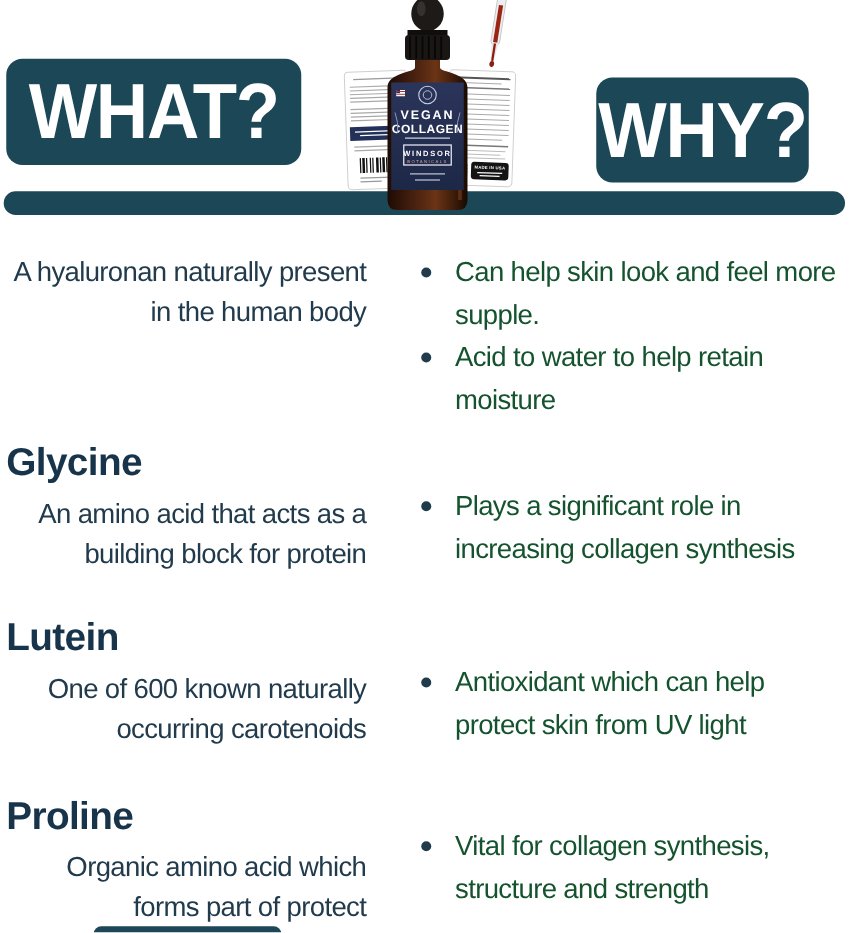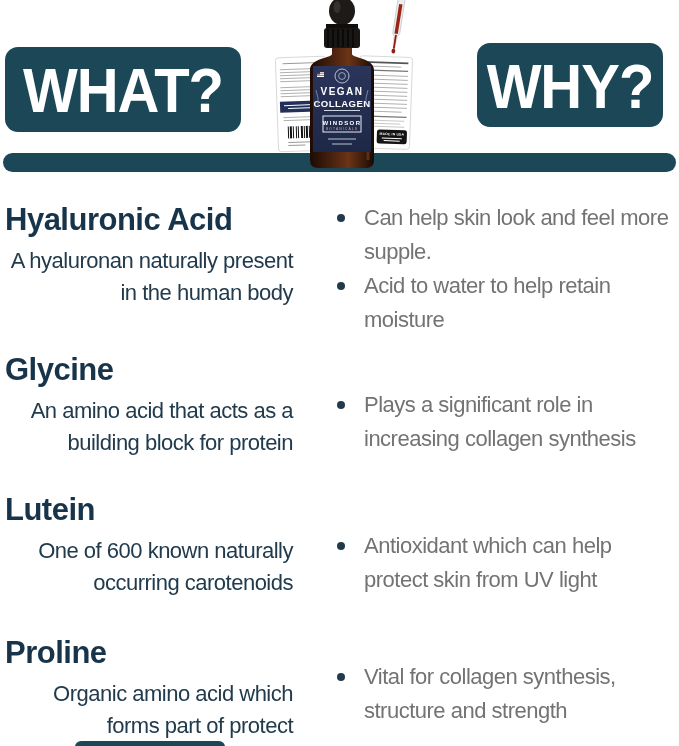--- a/index.html
+++ b/index.html
@@ -8,21 +8,21 @@
     position:relative; width:679px; height:746px; margin:0 auto;
     background:#ffffff; overflow:hidden;
     font-family:"Liberation Sans", sans-serif;
   }
   
   .banner {
     position:absolute; background:#1b4757; border-radius:13px;
     display:flex; align-items:center; justify-content:center;
   }
   .banner-what { left:5px; top:47px; width:236px; height:85px; }
-  .banner-why  { left:477px; top:43px; width:186px; height:84px;justify-content:center; }
+  .banner-why  { left:477px; top:62px; width:170px; height:84px;justify-content:center; }
   .banner span {
     color:#ffffff; font-weight:bold; font-size:58px; letter-spacing:-1px;
     transform:scaleY(1.08); display:inline-block;
   }
   
   .divider {
     position:absolute; left:3px; top:153px; width:673px; height:19px;
     background:#1b4757; border-radius:10px; z-index:1;
   }
   .product-wrap { position:absolute; left:262px; top:0; width:160px; height:176px; z-index:2; }
@@ -33,21 +33,21 @@
     color:#17344a; letter-spacing:-0.5px; margin-bottom:7px;
   }
   .ing p {
     font-size:22px; line-height:32px; color:#213b4d;
     letter-spacing:-0.5px; width:288px;text-align:right;
   }
   
   .benefits { position:absolute; left:333px; width:346px; list-style:none; }
   .benefits li {
     position:relative; padding-left:31px; font-size:22px; line-height:34px;
-    color:#737373; letter-spacing:-0.5px;
+    color:#14532d; letter-spacing:-0.5px;
   }
   .benefits li .dot {
     position:absolute; left:4px; top:13px; width:8px; height:8px;
     border-radius:50%; background:#213b4d;
   }
   .bottom-bar {
     position:absolute; left:75px; top:741px; width:150px; height:12px;
     background:#1b4757; border-radius:6px;
   }
 </style>
@@ -195,21 +195,20 @@
         <rect x="61" y="116" width="38" height="16" fill="none" stroke="#e8eaf2" stroke-width="1"></rect>
         <text x="80" y="124.5" text-anchor="middle" font-family="Liberation Sans, sans-serif" font-size="6" font-weight="bold" fill="#ffffff" letter-spacing="1.4">WINDSOR</text>
         <text x="80" y="130" text-anchor="middle" font-family="Liberation Sans, sans-serif" font-size="3.4" fill="#d9a79c" letter-spacing="1.1">BOTANICALS</text>
         <line x1="66" y1="139" x2="94" y2="139" stroke="#cdd3e2" stroke-width="1" opacity="0.9"></line>
         <line x1="70" y1="144" x2="90" y2="144" stroke="#cdd3e2" stroke-width="1" opacity="0.9"></line>
       </g>
     </svg>
   </div>
 
   <section class="ing" style="top:202px">
-    <h2>Hyaluronic Acid</h2>
     <p>A hyaluronan naturally present in the human body</p>
   </section>
 
   <section class="ing" style="top:352px">
     <h2>Glycine</h2>
     <p>An amino acid that acts as a building block for protein</p>
   </section>
 
   <section class="ing" style="top:492px">
     <h2>Lutein</h2>

